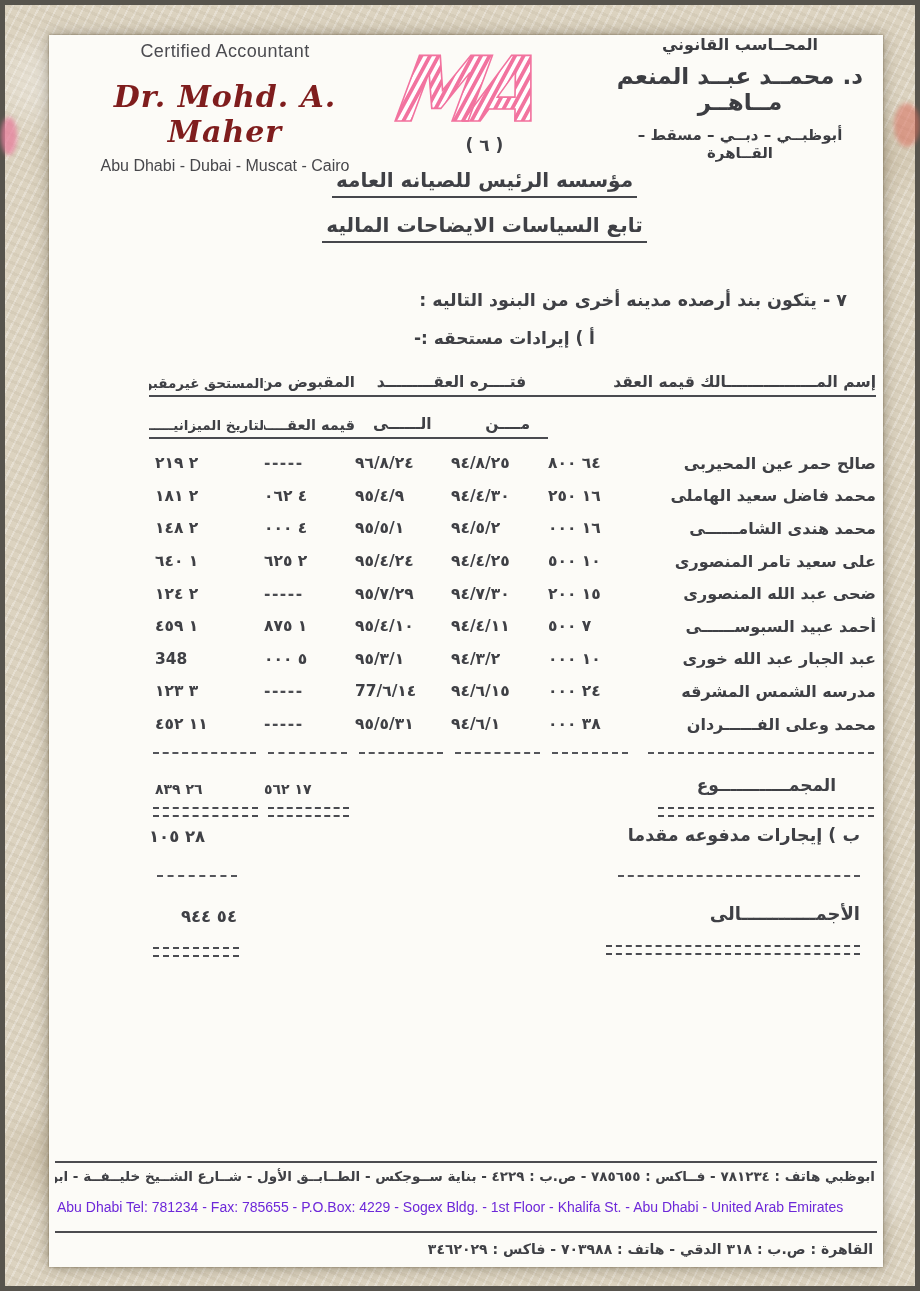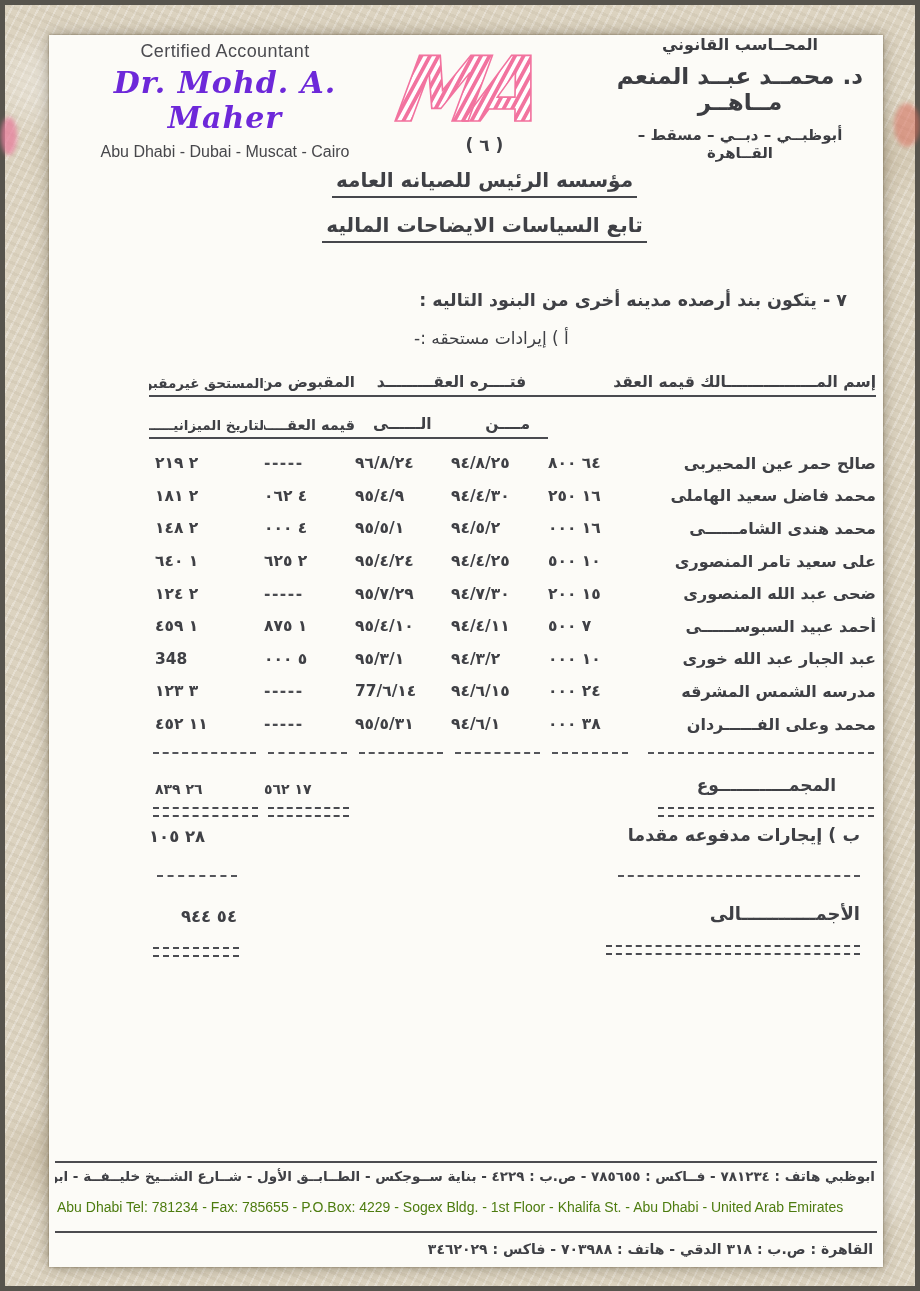--- a/index.html
+++ b/index.html
@@ -22,35 +22,35 @@
   
   .page{position:absolute;left:44px;top:30px;width:834px;height:1232px;background:#fcfbf7;
         box-shadow:0 0 14px rgba(80,68,44,.5),0 0 2px rgba(80,68,44,.6);color:#3f4045;}
   .abs{position:absolute;}
   .nowrap{white-space:nowrap;}
   .num{direction:ltr;unicode-bidi:isolate;}
   
   .lh-en{left:10px;top:6px;width:332px;text-align:center;color:#4b4b50;}
   .lh-en-prof{font-family:"Liberation Sans",sans-serif;font-size:18px;letter-spacing:.4px;}
   .lh-en-name{font-family:"DejaVu Serif",serif;font-style:italic;font-weight:700;font-size:30px;
-              margin-top:3px;letter-spacing:1px;color:#6d28d9;}
+              margin-top:17px;letter-spacing:1px;color:#7f1d1d;}
   .lh-en-cities{font-family:"Liberation Sans",sans-serif;font-size:16px;margin-top:8px;color:#47474b;}
   .lh-logo{left:342px;top:8px;width:172px;height:94px;}
   .lh-ar{right:6px;top:0;width:274px;text-align:center;direction:rtl;color:#3c3d42;}
   .lh-ar-prof{font-size:16px;font-weight:700;}
   .lh-ar-name{font-size:23px;font-weight:700;margin-top:9px;}
   .lh-ar-cities{font-size:15px;font-weight:700;margin-top:11px;}
   
   .pagenum{top:100px;left:37px;right:0;text-align:center;font-size:17px;font-weight:700;}
   .t1{top:133px;left:37px;right:0;text-align:center;}
   .t2{top:178px;left:37px;right:0;text-align:center;}
   .t1 span,.t2 span{display:inline-block;font-size:20px;font-weight:700;direction:rtl;
       border-bottom:2px solid #46474c;padding:0 4px 4px;}
   .line7{top:255px;right:36px;font-size:17.5px;font-weight:700;direction:rtl;}
-  .linea{top:293px;left:365px;font-size:17px;font-weight:400;direction:rtl;}
+  .linea{top:293px;left:365px;font-size:17px;font-weight:700;direction:rtl;}
   
   .tbl{left:100px;top:322px;width:727px;direction:rtl;}
   .gr{display:grid;grid-template-columns:240px 88px 97px 96px 91px 115px;align-items:center;}
   .hr1{height:40px;align-items:end;}
   .hr2{height:42px;align-items:end;}
   .hcell{font-weight:700;border-bottom:2px solid #4a4b50;padding-bottom:4px;white-space:nowrap;
          overflow:hidden;text-align:center;}
   .h-nameval{grid-column:span 2;font-size:15.5px;text-align:right;}
   .h-period{grid-column:span 2;font-size:15.5px;}
   .h-rec{font-size:15px;}
@@ -84,21 +84,21 @@
   .g-value{top:872px;left:96px;width:92px;text-align:right;font-size:16.5px;font-weight:700;}
   .g-dbl{top:910px;right:23px;width:254px;height:6px;border-top:2.5px dashed #4a4b50;
          border-bottom:2.5px dashed #4a4b50;}
   .g-vdbl{top:912px;left:104px;width:86px;height:6px;border-top:2.5px dashed #4a4b50;
           border-bottom:2.5px dashed #4a4b50;}
   
   .f-rule1{top:1126px;left:6px;right:6px;border-top:2.5px solid #4c4c50;}
   .f-ar{top:1133px;left:6px;right:8px;direction:rtl;text-align:right;font-size:13.5px;
         font-weight:700;white-space:nowrap;overflow:hidden;}
   .f-en{top:1164px;left:8px;right:6px;font-family:"Liberation Sans",sans-serif;font-size:14px;
-        color:#4d7c0f;white-space:nowrap;overflow:hidden;}
+        color:#6d28d9;white-space:nowrap;overflow:hidden;}
   .f-rule2{top:1196px;left:6px;right:6px;border-top:2.5px solid #4c4c50;}
   .f-cairo-en{top:1206px;left:10px;font-family:"Liberation Sans",sans-serif;font-size:14.5px;color:#3a3a3e;}
   .f-cairo-ar{top:1206px;right:10px;direction:rtl;font-size:14px;font-weight:700;}
 </style>
 </head>
 <body>
 
 <div class="photo">
   <div class="mat">
     <div class="stain pink-l"></div>

